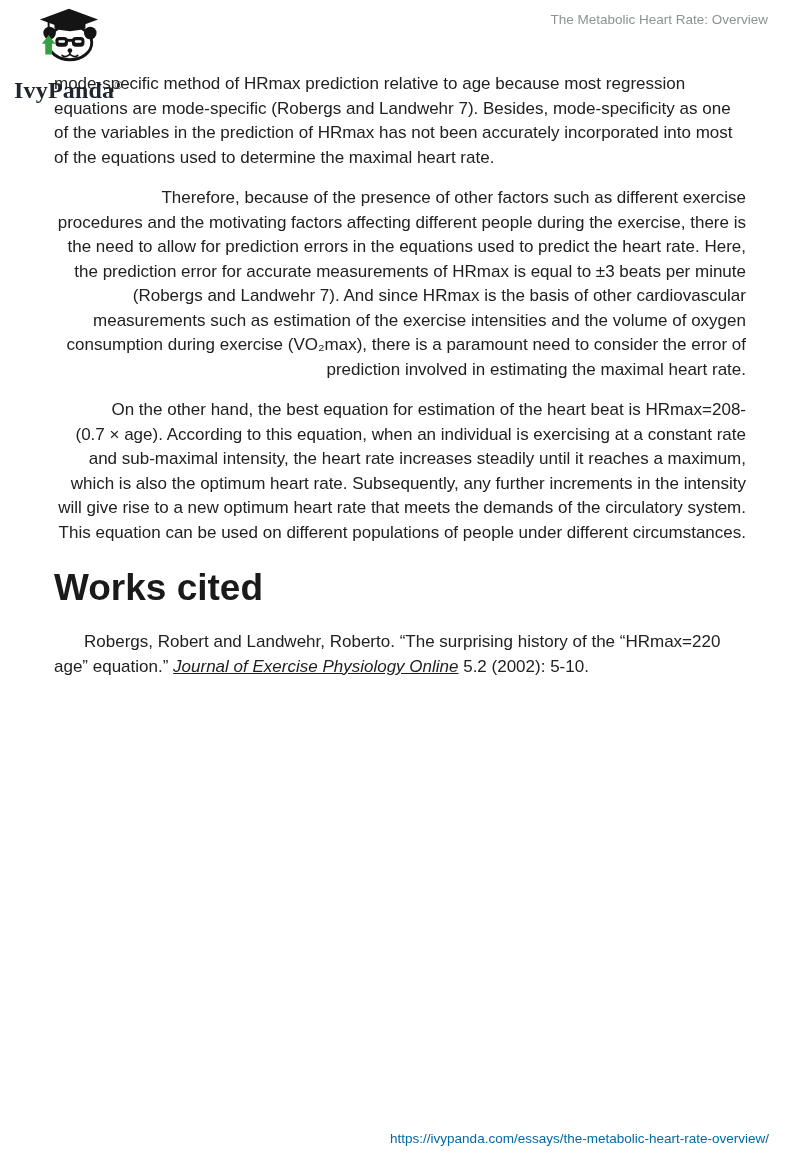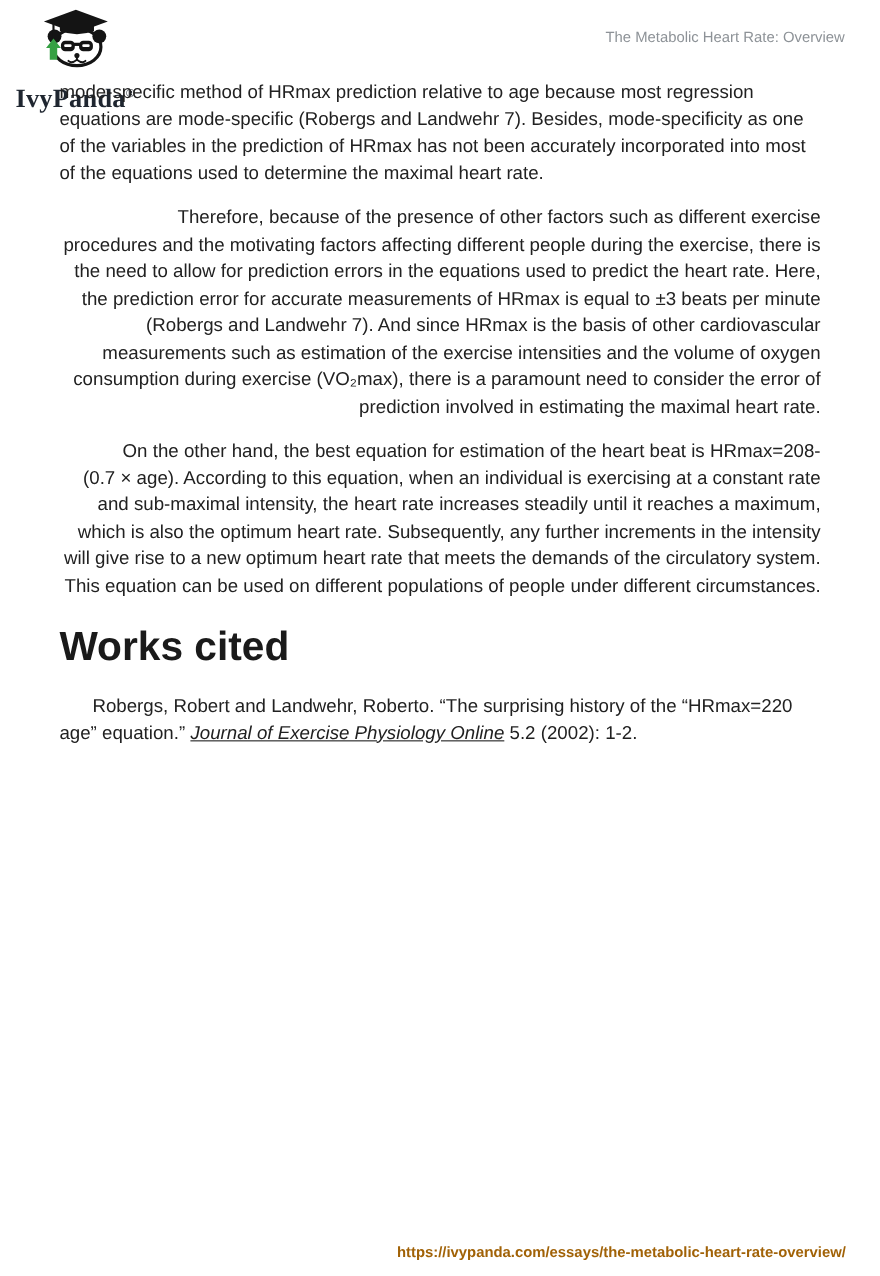--- a/index.html
+++ b/index.html
@@ -39,21 +39,21 @@
   .brand-reg {
     font-family: "Liberation Serif", "DejaVu Serif", serif;
     font-weight: bold;
     font-size: 11px;
     color: #1f2630;
     vertical-align: super;
   }
   .doc-title {
     font-size: 13.5px;
     color: #8d9297;
-    margin-top: 18px;
+    margin-top: 4px;
   }
   
   .content {
     margin: 0 54px;
     padding-top: 14px;
   }
   .content p {
     margin: 0 0 16px 0;
     font-size: 17px;
     line-height: 24.5px;
@@ -68,22 +68,21 @@
     color: #1a1a1a;
   }
   .citation { text-indent: 30px; }
   .citation .journal { font-style: italic; text-decoration: underline; }
   
   .footer {
     position: absolute;
     right: 31px;
     bottom: 14px;
     font-size: 13.5px;
-    color: #a16207;
-    font-weight: bold;
+    color: #0369a1;
   }
 </style>
 </head>
 <body>
 
 <div class="page">
 
   <div class="header">
     <div class="brand">
       <svg class="brand-logo" width="62" height="54" viewBox="0 0 64 54" xmlns="http://www.w3.org/2000/svg">
@@ -114,18 +113,18 @@
     <div class="doc-title">The Metabolic Heart Rate: Overview</div>
   </div>
 
   <div class="content">
     <p>mode-specific method of HRmax prediction relative to age because most regression equations are mode-specific (Robergs and Landwehr 7). Besides, mode-specificity as one of the variables in the prediction of HRmax has not been accurately incorporated into most of the equations used to determine the maximal heart rate.</p>
     <p class="indent">Therefore, because of the presence of other factors such as different exercise procedures and the motivating factors affecting different people during the exercise, there is the need to allow for prediction errors in the equations used to predict the heart rate. Here, the prediction error for accurate measurements of HRmax is equal to ±3 beats per minute (Robergs and Landwehr 7). And since HRmax is the basis of other cardiovascular measurements such as estimation of the exercise intensities and the volume of oxygen consumption during exercise (VO₂max), there is a paramount need to consider the error of prediction involved in estimating the maximal heart rate.</p>
     <p class="indent">On the other hand, the best equation for estimation of the heart beat is HRmax=208-(0.7 × age). According to this equation, when an individual is exercising at a constant rate and sub-maximal intensity, the heart rate increases steadily until it reaches a maximum, which is also the optimum heart rate. Subsequently, any further increments in the intensity will give rise to a new optimum heart rate that meets the demands of the circulatory system. This equation can be used on different populations of people under different circumstances.</p>
 
     <h2 class="works-cited-heading">Works cited</h2>
 
-    <p class="citation"><span>Robergs, Robert and Landwehr, Roberto. “The surprising history of the “HRmax=220 age” equation.” </span><span class="journal">Journal of Exercise Physiology Online</span><span> 5.2 (2002): 1-2.</span></p>
+    <p class="citation"><span>Robergs, Robert and Landwehr, Roberto. “The surprising history of the “HRmax=220 age” equation.” </span><span class="journal">Journal of Exercise Physiology Online</span><span> 5.2 (2002): 5-10.</span></p>
   </div>
 
   <div class="footer">https://ivypanda.com/essays/the-metabolic-heart-rate-overview/</div>
 
 </div>
 
 </body></html>

